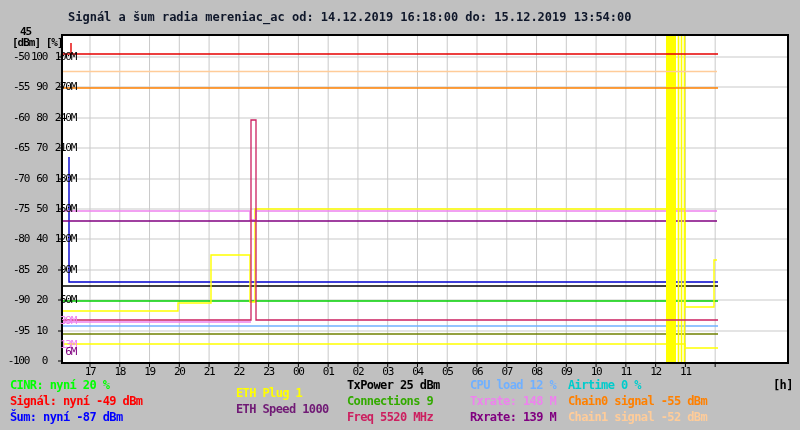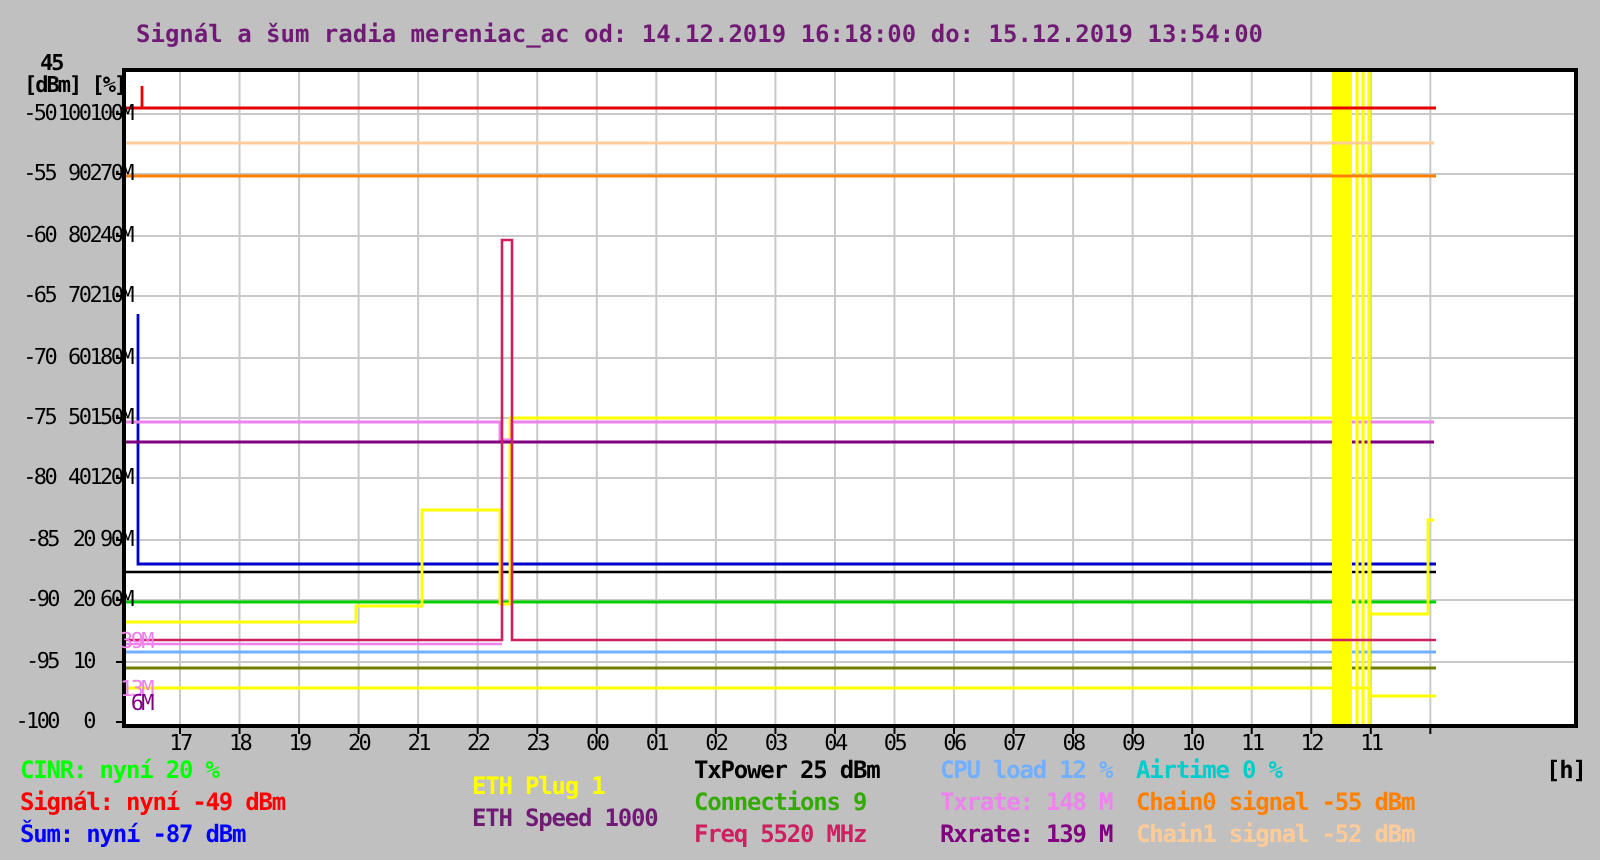--- a/index.html
+++ b/index.html
@@ -1,22 +1,22 @@
 <!DOCTYPE html>
 <html><head>
 <meta charset="utf-8">
 <style>
   html,body{margin:0;padding:0;}
   #screen{position:relative;width:800px;height:430px;background:#c0c0c0;
           font-family:"DejaVu Sans Mono","Liberation Mono",monospace;overflow:hidden;}
   .abs{position:absolute;}
-  #title{top:10px;left:68px;font-size:12px;font-weight:bold;color:#701a75;white-space:pre;}
+  #title{top:10px;left:68px;font-size:12px;font-weight:bold;color:#0f172a;white-space:pre;}
   #axis-hdr-1{top:25px;left:20px;font-size:11px;font-weight:bold;color:#000;letter-spacing:-1px;}
   #axis-hdr-2{top:36px;left:12px;font-size:11px;font-weight:bold;color:#000;letter-spacing:-1px;white-space:pre;}
-  .yrow{position:absolute;left:0;width:66px;display:flex;font-size:11px;letter-spacing:-1.3px;color:#000;line-height:12px;}
+  .yrow{position:absolute;left:0;width:76px;display:flex;font-size:11px;letter-spacing:-1.3px;color:#000;line-height:12px;}
   .yrow .dbm{width:29px;text-align:right;}
   .yrow .pct{width:17px;text-align:right;margin-left:1px;}
   .yrow .rate{flex:1;text-align:right;}
   .ylab-extra{position:absolute;font-size:11px;letter-spacing:-1.3px;line-height:12px;width:76px;text-align:right;left:0;}
   .xlab{position:absolute;font-size:11px;letter-spacing:-1.3px;color:#000;width:24px;text-align:center;line-height:12px;}
   .leg{position:absolute;font-size:12px;font-weight:bold;letter-spacing:-0.6px;line-height:13px;white-space:pre;}
   #svg-chart{position:absolute;top:0;left:0;}
 </style>
 </head>
 <body>

